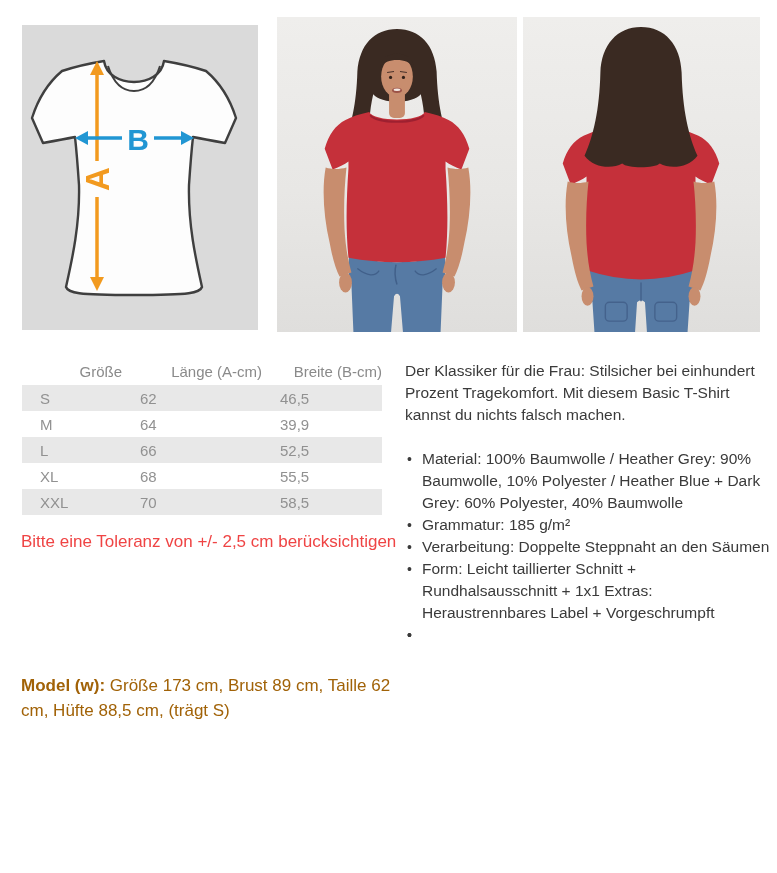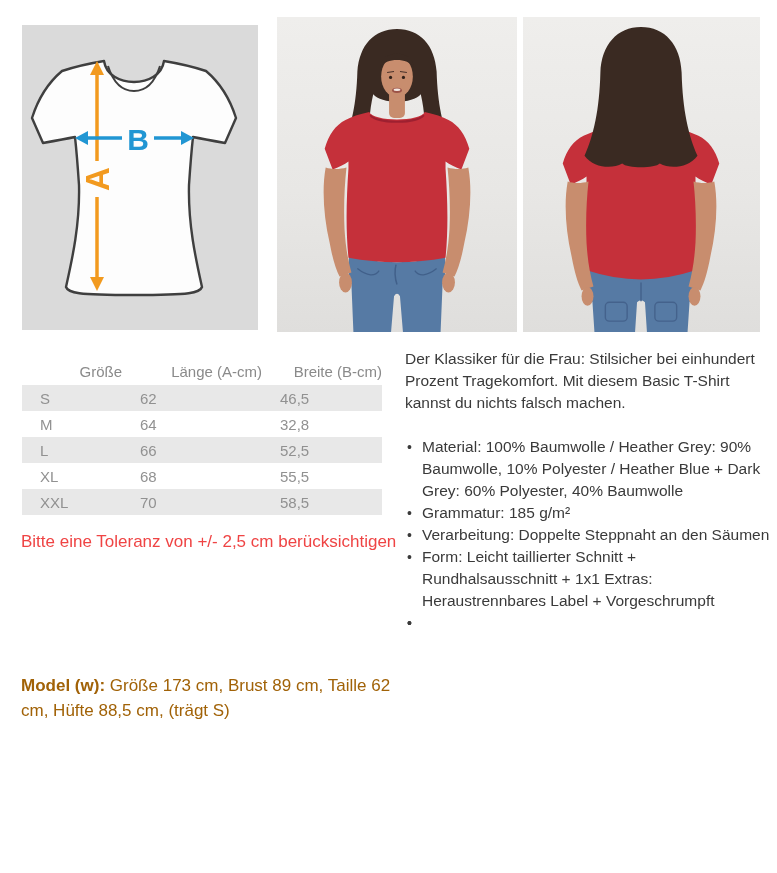--- a/index.html
+++ b/index.html
@@ -48,21 +48,21 @@
     font-size:17px; line-height:25px; color:#a16207;
   }
   .model-info .model-label { font-weight:700; }
 
   
   .description {
     position:absolute; left:405px; top:348px; width:368px;
     font-size:15.5px; line-height:22px; color:#3a3a3a;
     hyphens:auto; -webkit-hyphens:auto;
   }
-  .description .intro { margin:0 0 22px 0; }
+  .description .intro { margin:12px 0 22px 0; }
   .description ul { list-style:none; margin:0; padding:0; }
   .description li { position:relative; padding-left:17px; }
   .description li .dot {
     position:absolute; left:2px; top:0; font-size:14px; color:#3a3a3a;
   }
 </style>
 </head>
 <body>
 
 <div class="panel diagram-panel">
@@ -173,21 +173,21 @@
   </thead>
   <tbody>
       <tr class="row-gray">
         <td>S</td>
         <td>62</td>
         <td>46,5</td>
       </tr>
       <tr class="row-white">
         <td>M</td>
         <td>64</td>
-        <td>32,8</td>
+        <td>39,9</td>
       </tr>
       <tr class="row-gray">
         <td>L</td>
         <td>66</td>
         <td>52,5</td>
       </tr>
       <tr class="row-white">
         <td>XL</td>
         <td>68</td>
         <td>55,5</td>

